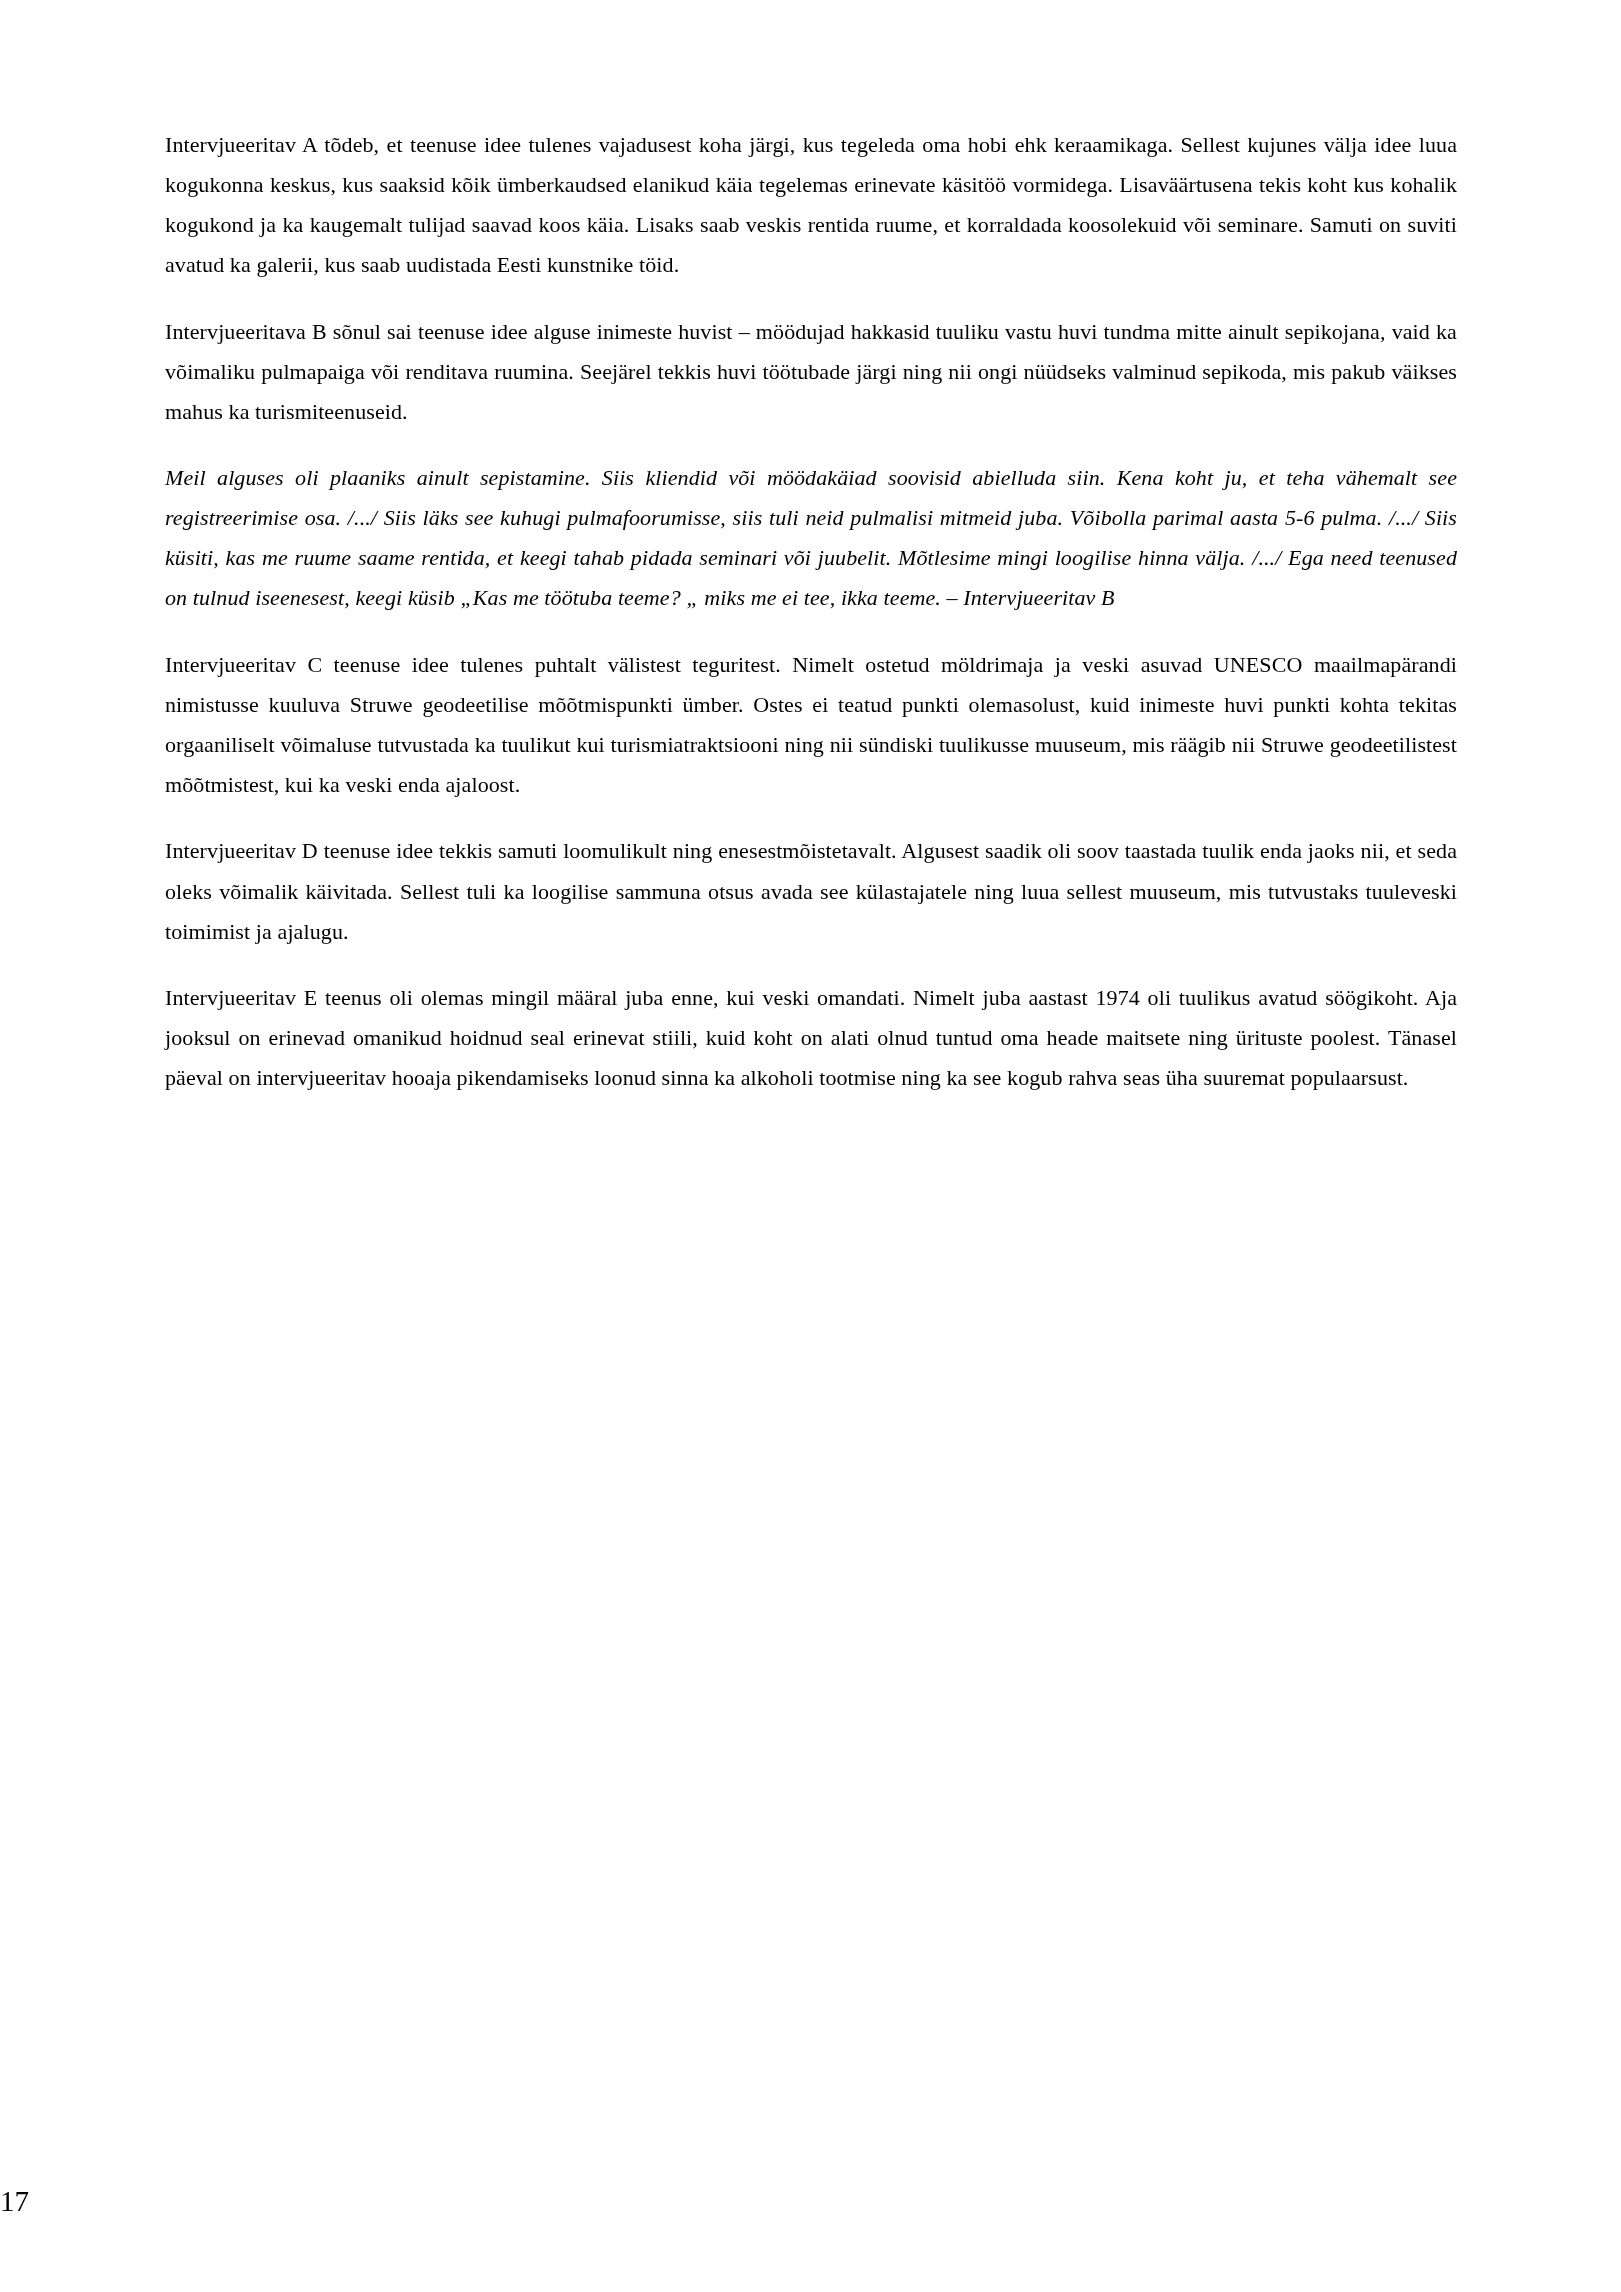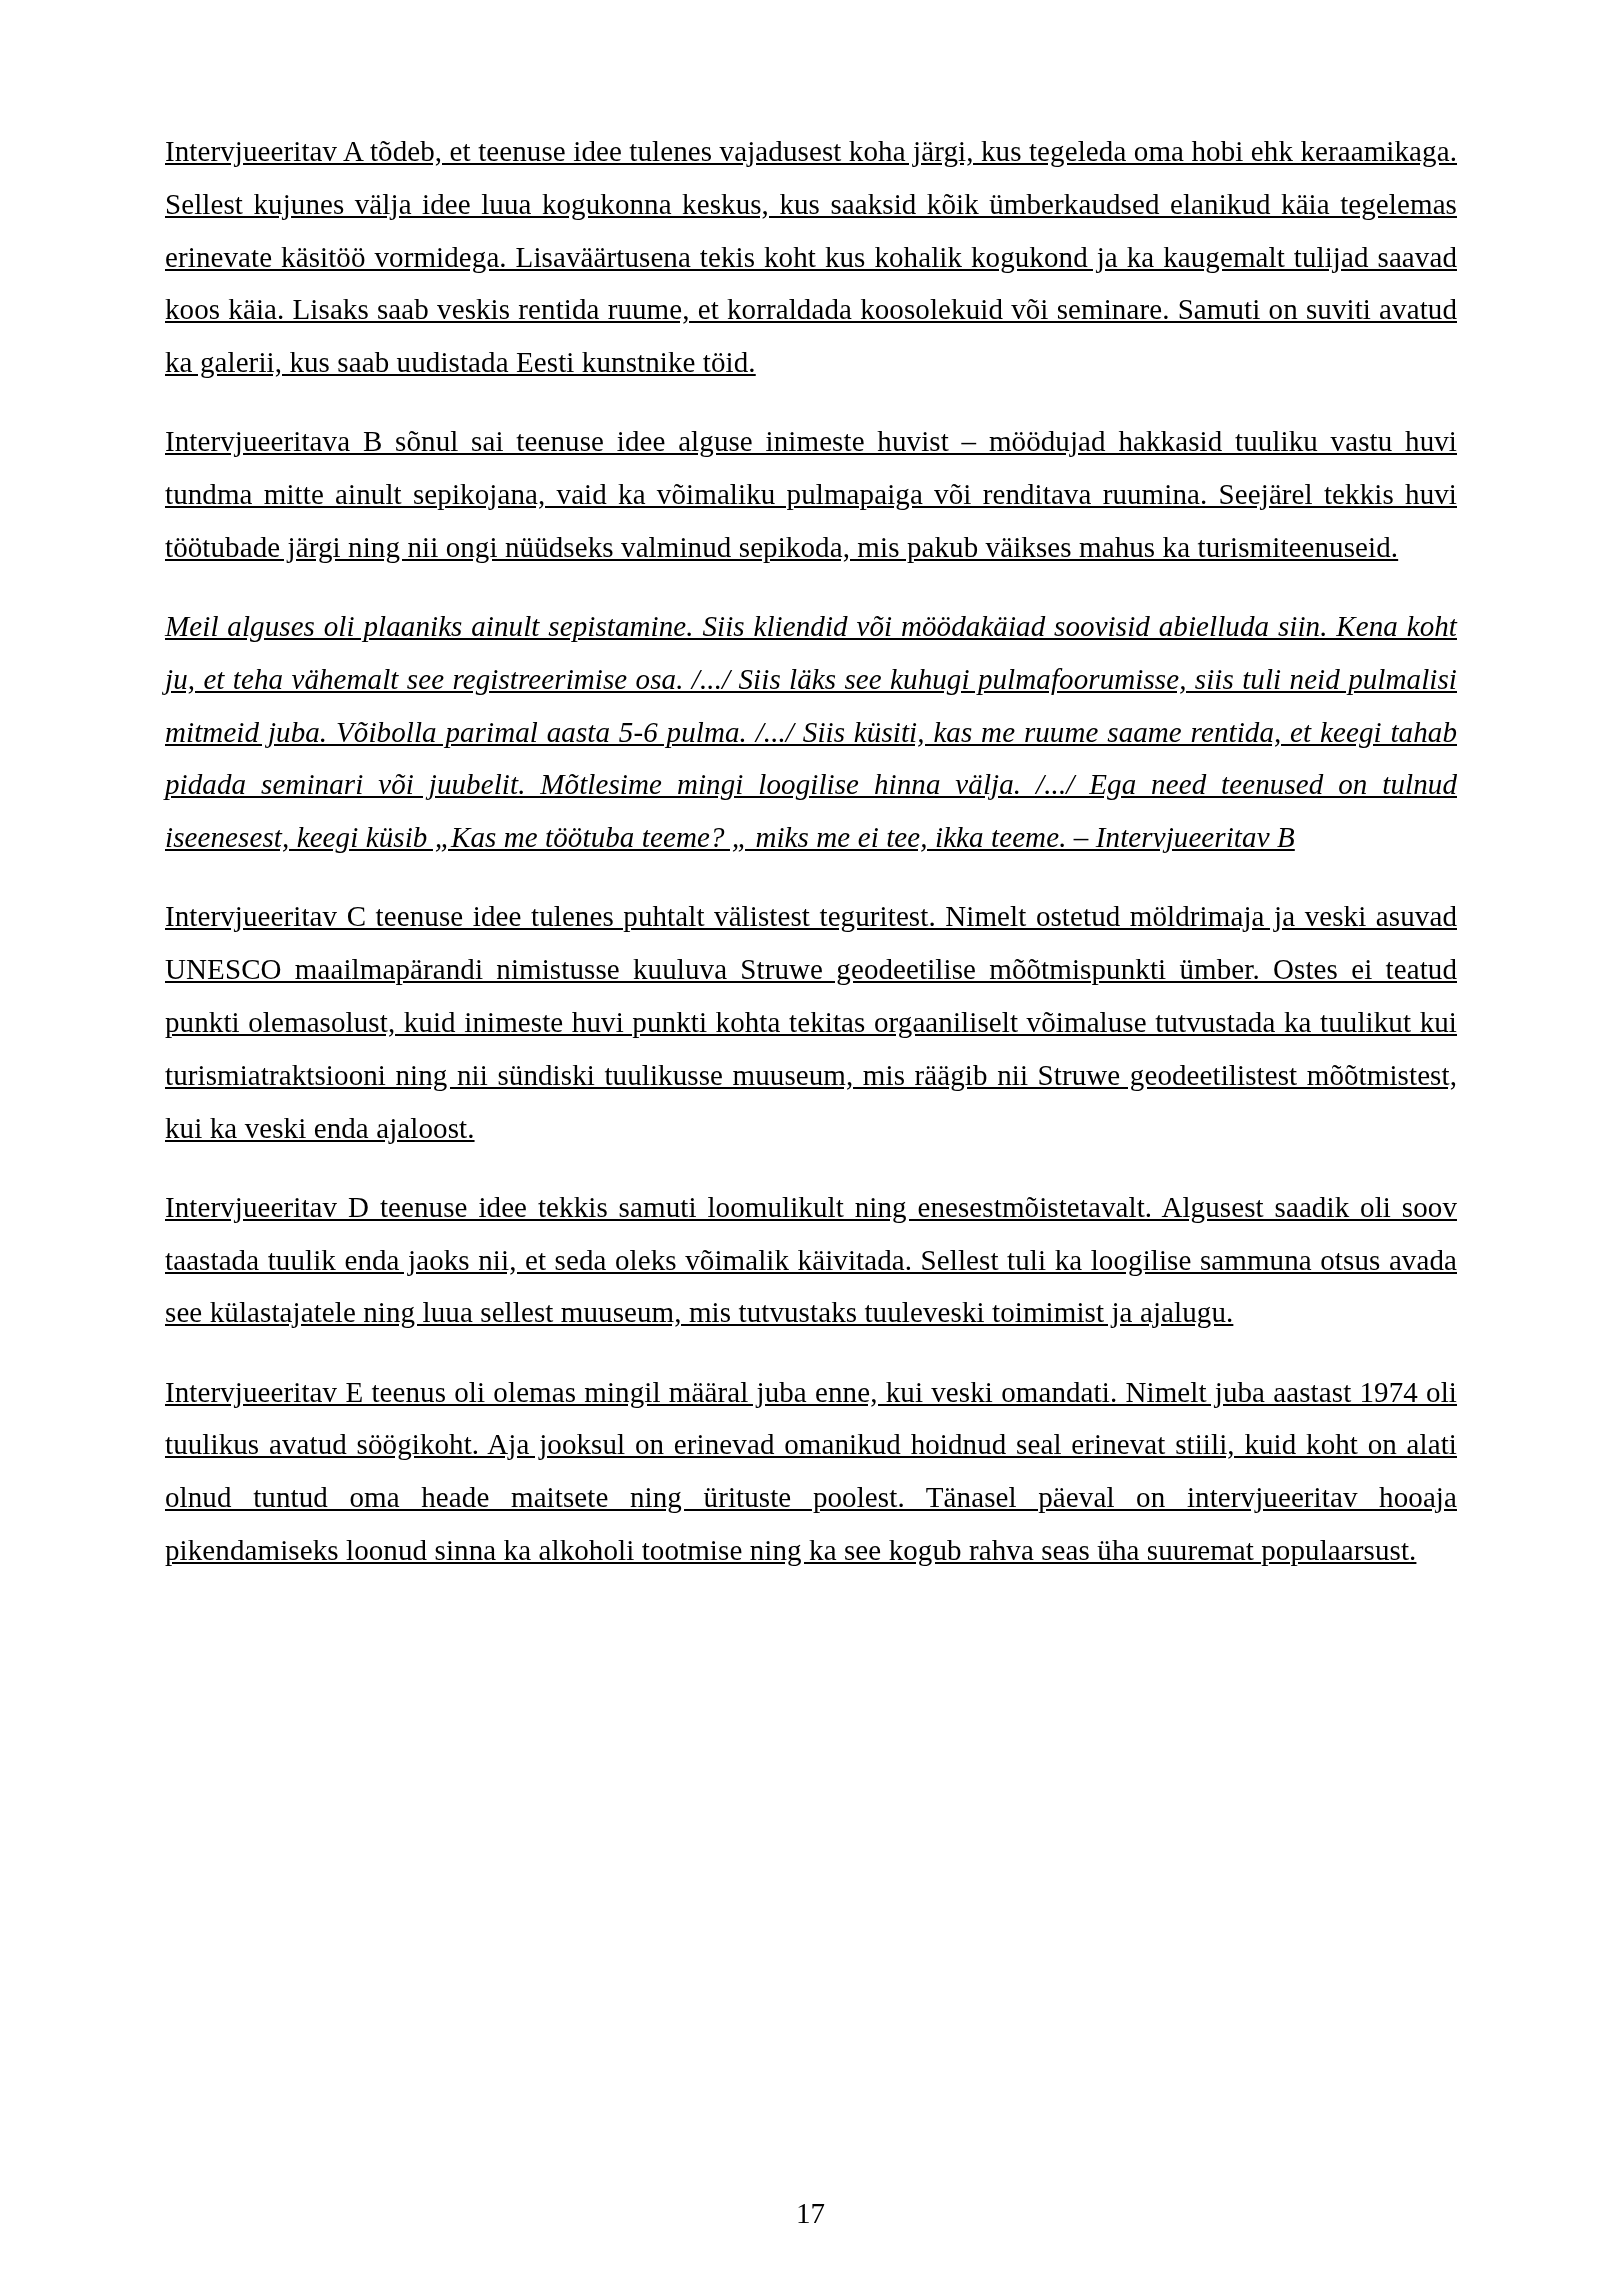--- a/index.html
+++ b/index.html
@@ -17,36 +17,35 @@
     height: 2293px;
     background: #ffffff;
     box-sizing: border-box;
     padding: 125px 165px 0 165px;
     overflow: hidden;
   }
   .doc-body {
     width: 1292px;
   }
   p.para {
-    font-size: 29px;
+    font-size: 22px;
     line-height: 1.82;
     text-align: justify;
     margin: 0 0 26.5px 0;
     letter-spacing: 0.1px;
-    text-decoration: underline;
   }
   p.quote {
     font-style: italic;
   }
   .page-number {
     position: absolute;
     left: 0;
     right: 0;
-    bottom: 62px;
-    text-align: center;
+    bottom: 74px;
+    text-align: left;
     font-size: 29px;
     line-height: 1.2;
   }
 </style>
 </head>
 <body>
 
 <div class="page">
   <div class="doc-body">
     <p class="para">Intervjueeritav A tõdeb, et teenuse idee tulenes vajadusest koha järgi, kus tegeleda oma hobi ehk keraamikaga. Sellest kujunes välja idee luua kogukonna keskus, kus saaksid kõik ümberkaudsed elanikud käia tegelemas erinevate käsitöö vormidega. Lisaväärtusena tekis koht kus kohalik kogukond ja ka kaugemalt tulijad saavad koos käia. Lisaks saab veskis rentida ruume, et korraldada koosolekuid või seminare. Samuti on suviti avatud ka galerii, kus saab uudistada Eesti kunstnike töid.</p>

